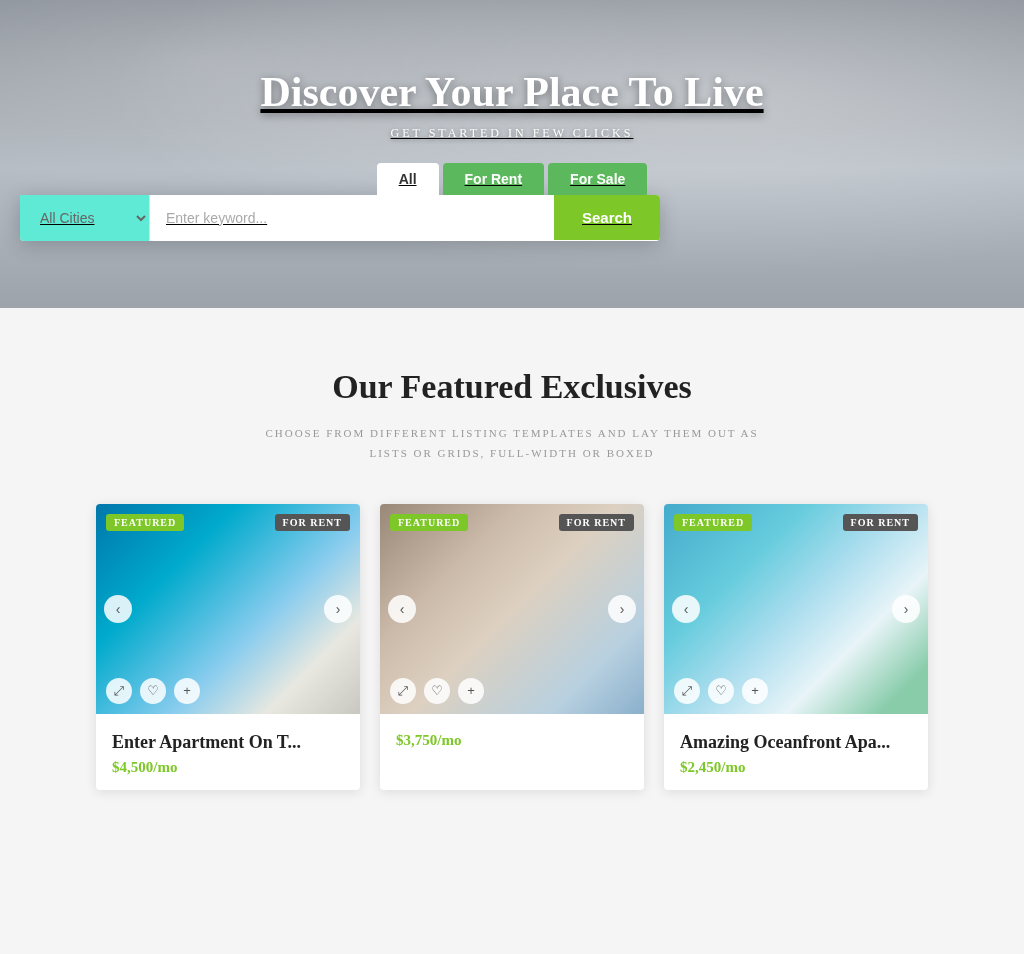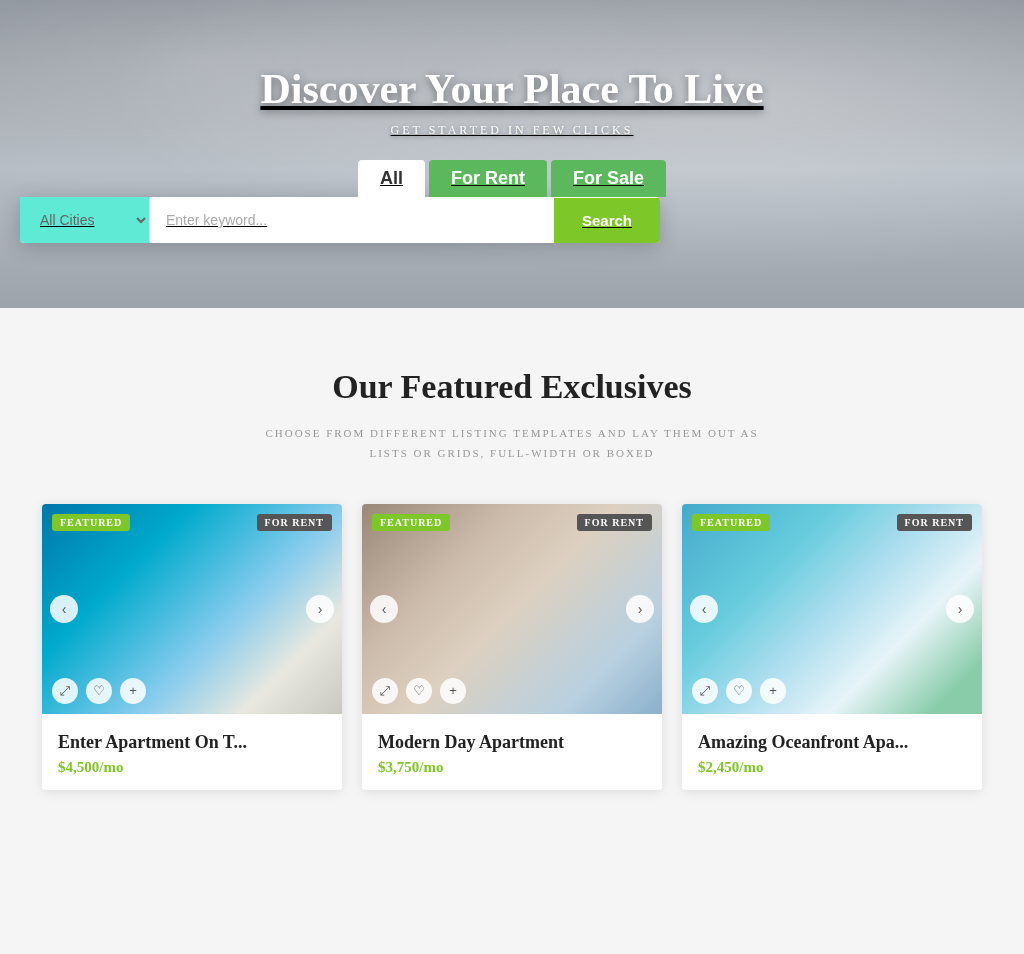--- a/index.html
+++ b/index.html
@@ -69,21 +69,21 @@
     
     .search-tabs {
       display: flex;
       justify-content: center;
       margin-bottom: 0;
     }
     .tab-btn {
       padding: 8px 22px;
       border: none;
       cursor: pointer;
-      font-size: 18px;
+      font-size: 14px;
       font-family: Arial, sans-serif;
       font-weight: 600;
       border-radius: 4px 4px 0 0;
     }
     .tab-btn.active {
       background: #fff;
       color: #333;
     }
     .tab-btn.for-rent {
       background: #5cb85c;
@@ -166,21 +166,21 @@
     .cards-row {
       display: flex;
       justify-content: center;
       gap: 20px;
       flex-wrap: wrap;
     }
     .property-card {
       background: #fff;
       border-radius: 4px;
       overflow: hidden;
-      width: 300px;
+      width: 264px;
       box-shadow: 0 2px 12px rgba(0,0,0,0.1);
     }
 
     .card-image-wrap {
       position: relative;
       height: 210px;
       overflow: hidden;
     }
     .card-img {
       width: 100%;
@@ -344,21 +344,20 @@
         <span class="badge-for-rent">FOR RENT</span>
         <button class="card-nav-left">‹</button>
         <button class="card-nav-right">›</button>
         <div class="card-actions">
           <button class="card-action-btn" title="Expand">⤢</button>
           <button class="card-action-btn" title="Favorite">♡</button>
           <button class="card-action-btn" title="Add">+</button>
         </div>
       </div>
       <div class="card-body">
-        <div class="card-title">Modern Day Apartment</div>
         <div class="card-price">$3,750/mo</div>
       </div>
     </div>
 
     <div class="property-card">
       <div class="card-image-wrap">
         <div class="card-img card-img-3"></div>
         <span class="badge-featured">FEATURED</span>
         <span class="badge-for-rent">FOR RENT</span>
         <button class="card-nav-left">‹</button>

